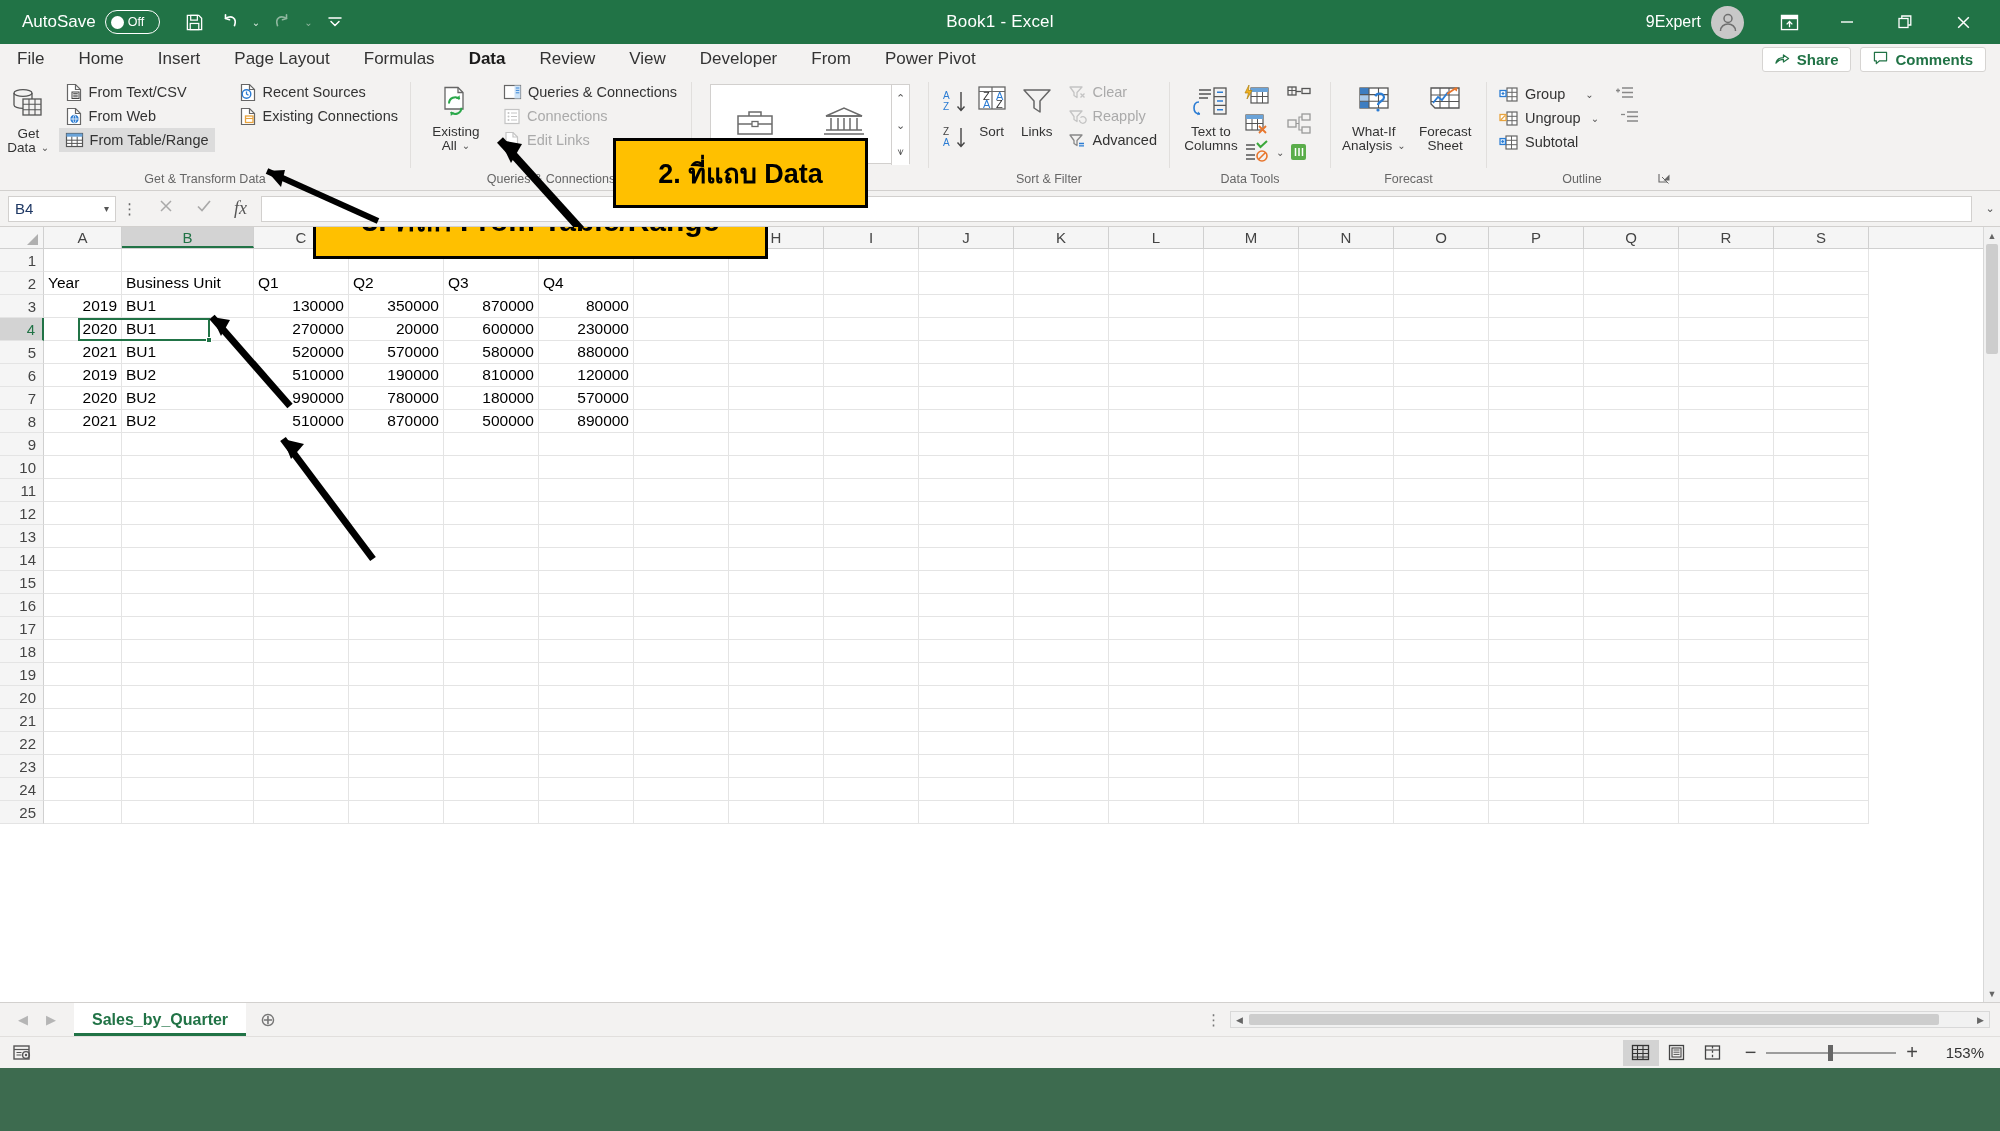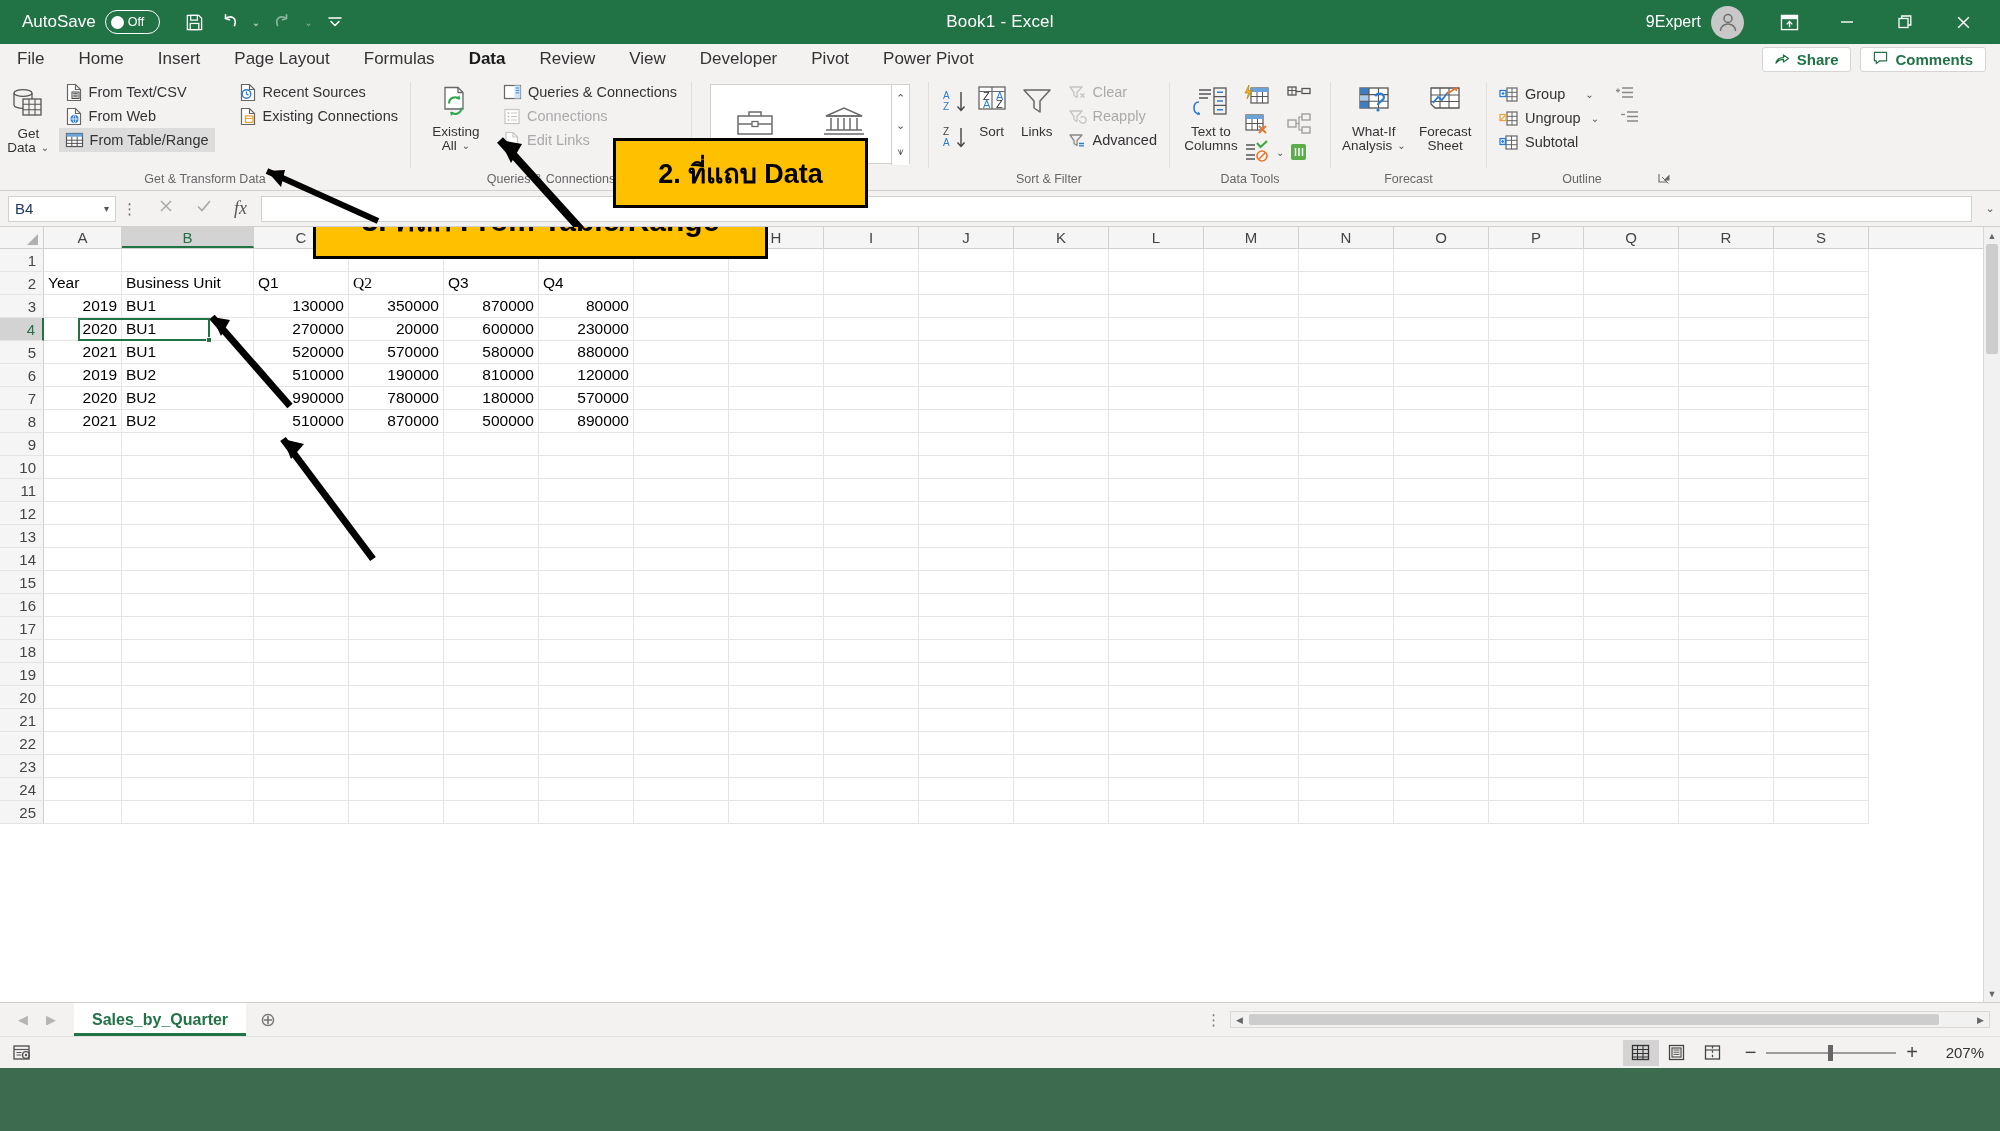--- a/index.html
+++ b/index.html
@@ -271,21 +271,21 @@
   <div class="tabs" id="tabs-host">
       <div class="tab">File</div>
       <div class="tab">Home</div>
       <div class="tab">Insert</div>
       <div class="tab">Page Layout</div>
       <div class="tab">Formulas</div>
       <div class="tab active">Data</div>
       <div class="tab">Review</div>
       <div class="tab">View</div>
       <div class="tab">Developer</div>
-      <div class="tab">Pivot</div>
+      <div class="tab">From</div>
       <div class="tab">Power Pivot</div>
     </div>
   <div class="tabs-right">
     <div class="pillbtn">
       <span>
         <svg width="15" height="14" viewBox="0 0 16 15">
             <path d="M1 13c1-5 5-6 8-6V4.2L14.5 8 9 11.8V9c-3 0-6 1.2-8 4z" fill="none" stroke="#217346" stroke-width="1.3" stroke-linejoin="round"></path>
           </svg>
       </span>
       <span>Share</span>
@@ -812,21 +812,21 @@
           <div class="gcell" style="width: 95px;"></div>
           <div class="gcell" style="width: 95px;"></div>
           <div class="gcell" style="width: 95px;"></div>
           <div class="gcell" style="width: 95px;"></div>
           <div class="gcell" style="width: 95px;"></div>
         </div>
         <div class="grow">
           <div class="gcell" style="width: 78px;">Year</div>
           <div class="gcell" style="width: 132px;">Business Unit</div>
           <div class="gcell" style="width: 95px;">Q1</div>
-          <div class="gcell" style="width: 95px; font-family: Liberation Serif, serif;">Q2</div>
+          <div class="gcell" style="width: 95px;">Q2</div>
           <div class="gcell" style="width: 95px;">Q3</div>
           <div class="gcell" style="width: 95px;">Q4</div>
           <div class="gcell" style="width: 95px;"></div>
           <div class="gcell" style="width: 95px;"></div>
           <div class="gcell" style="width: 95px;"></div>
           <div class="gcell" style="width: 95px;"></div>
           <div class="gcell" style="width: 95px;"></div>
           <div class="gcell" style="width: 95px;"></div>
           <div class="gcell" style="width: 95px;"></div>
           <div class="gcell" style="width: 95px;"></div>
@@ -1409,18 +1409,18 @@
           <path d="M9.5 2v13" stroke="#444" stroke-width="1.3" stroke-dasharray="2.4 2"></path>
           <path d="M2.5 6h14" stroke="#444" stroke-width="1.1"></path>
         </svg>
     </div>
     <div class="zoomwrap">
       <span style="font-size:20px">−</span>
       <span class="zslider">
           <span class="zthumb"></span>
         </span>
       <span style="font-size:20px">+</span>
-      <span class="zpct">207%</span>
+      <span class="zpct">153%</span>
     </div>
   </div>
 </div>
 
 <div class="bottom-strip"></div>
 
 </body></html>

